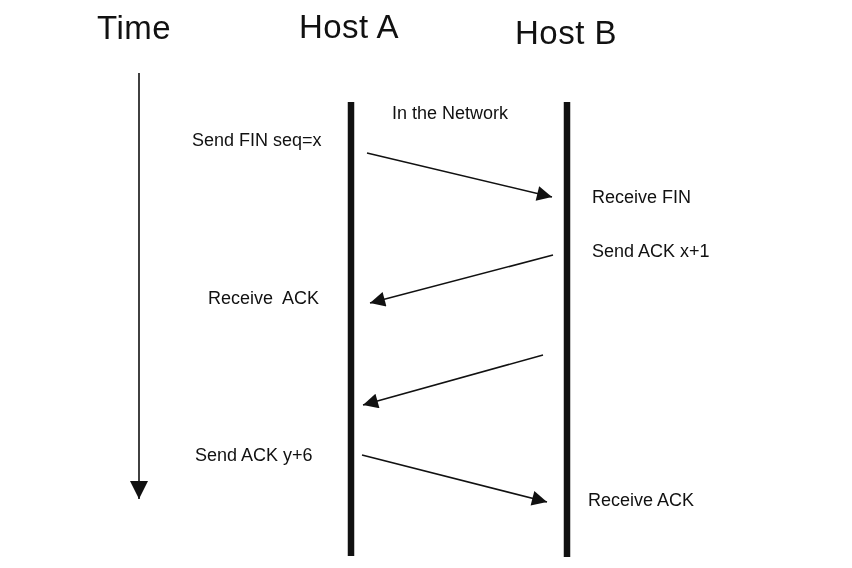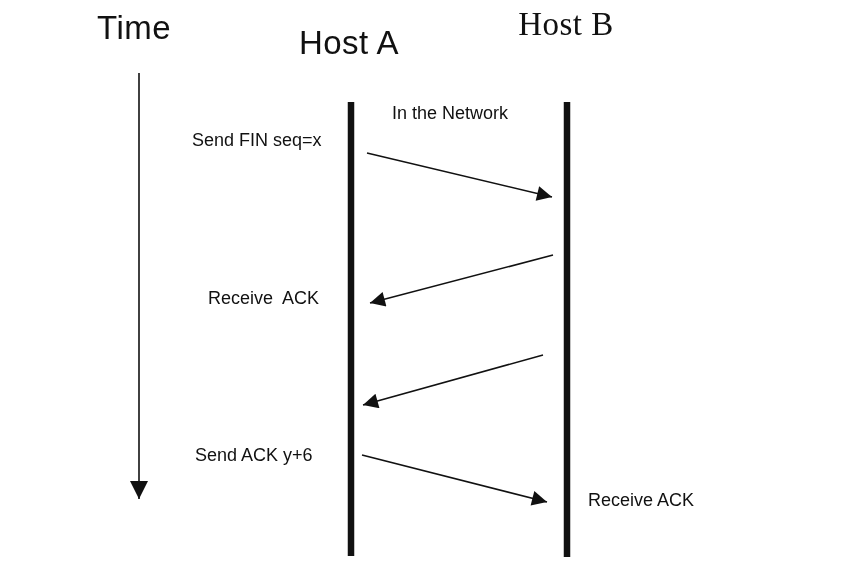--- a/index.html
+++ b/index.html
@@ -55,24 +55,26 @@
     <line class="lifeline" x1="351" y1="102" x2="351" y2="556"></line>
     <line class="lifeline" x1="567" y1="102" x2="567" y2="557"></line>
 
     <line class="stroke-line" x1="367" y1="153" x2="552" y2="197" marker-end="url(#ah-msg)"></line>
     <line class="stroke-line" x1="553" y1="255" x2="370" y2="303" marker-end="url(#ah-msg)"></line>
     <line class="stroke-line" x1="543" y1="355" x2="363" y2="405" marker-end="url(#ah-msg)"></line>
     <line class="stroke-line" x1="362" y1="455" x2="547" y2="502" marker-end="url(#ah-msg)"></line>
   </svg>
 
   <div class="hdr" style="left:97px;top:9px;">Time</div>
-  <div class="hdr center" style="left:349px;top:24px;">Host A</div>
-  <div class="hdr center" style="left:566px;top:6px;font-family:Liberation Serif, serif;">Host B</div>
+  <div class="hdr center" style="left:349px;top:8px;">Host A</div>
+  <div class="hdr center" style="left:566px;top:14px;">Host B</div>
 
   <div class="lbl" style="left:392px;top:103px;">In the Network</div>
 
   <div class="lbl" style="left:192px;top:130px;">Send FIN seq=x</div>
   <div class="lbl" style="left:208px;top:288px;">Receive  ACK</div>
   <div class="lbl" style="left:195px;top:445px;">Send ACK y+6</div>
 
+  <div class="lbl" style="left:592px;top:187px;">Receive FIN</div>
+  <div class="lbl" style="left:592px;top:241px;">Send ACK x+1</div>
   <div class="lbl" style="left:588px;top:490px;">Receive ACK</div>
 
 </div>
 
 </body></html>

